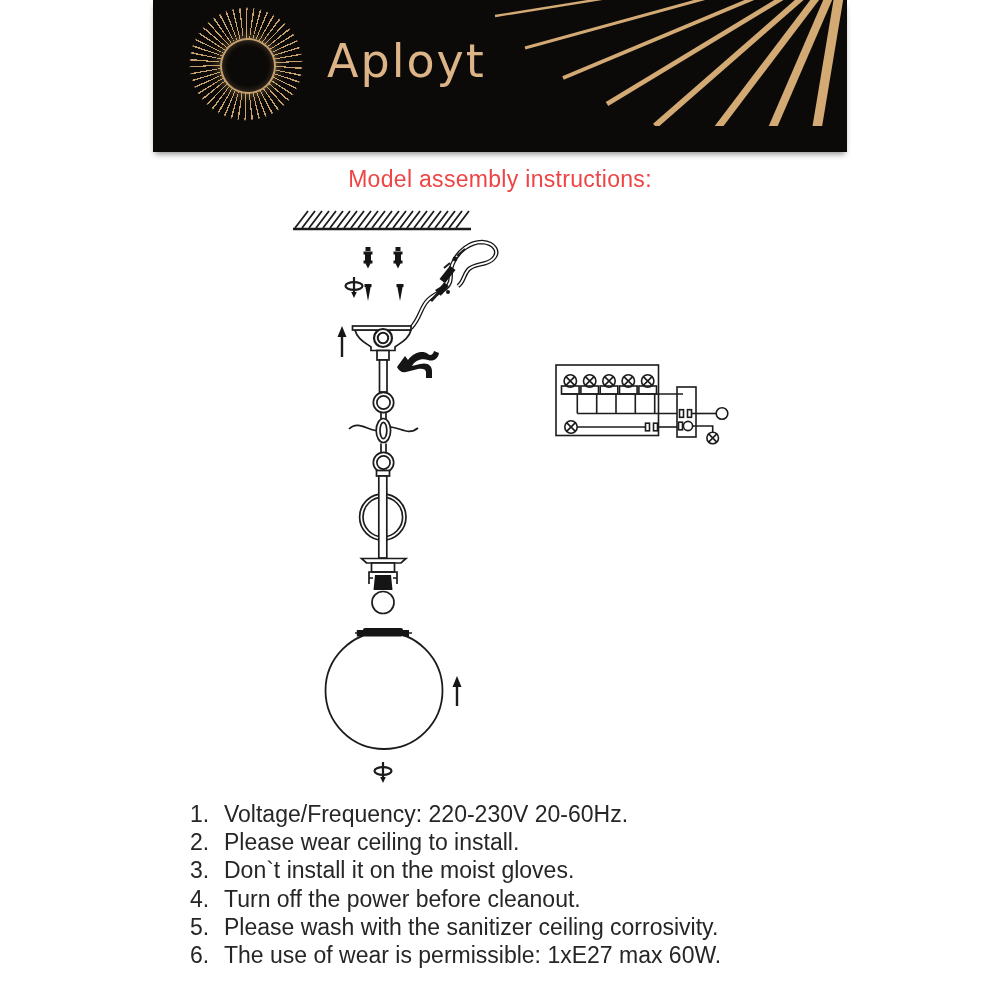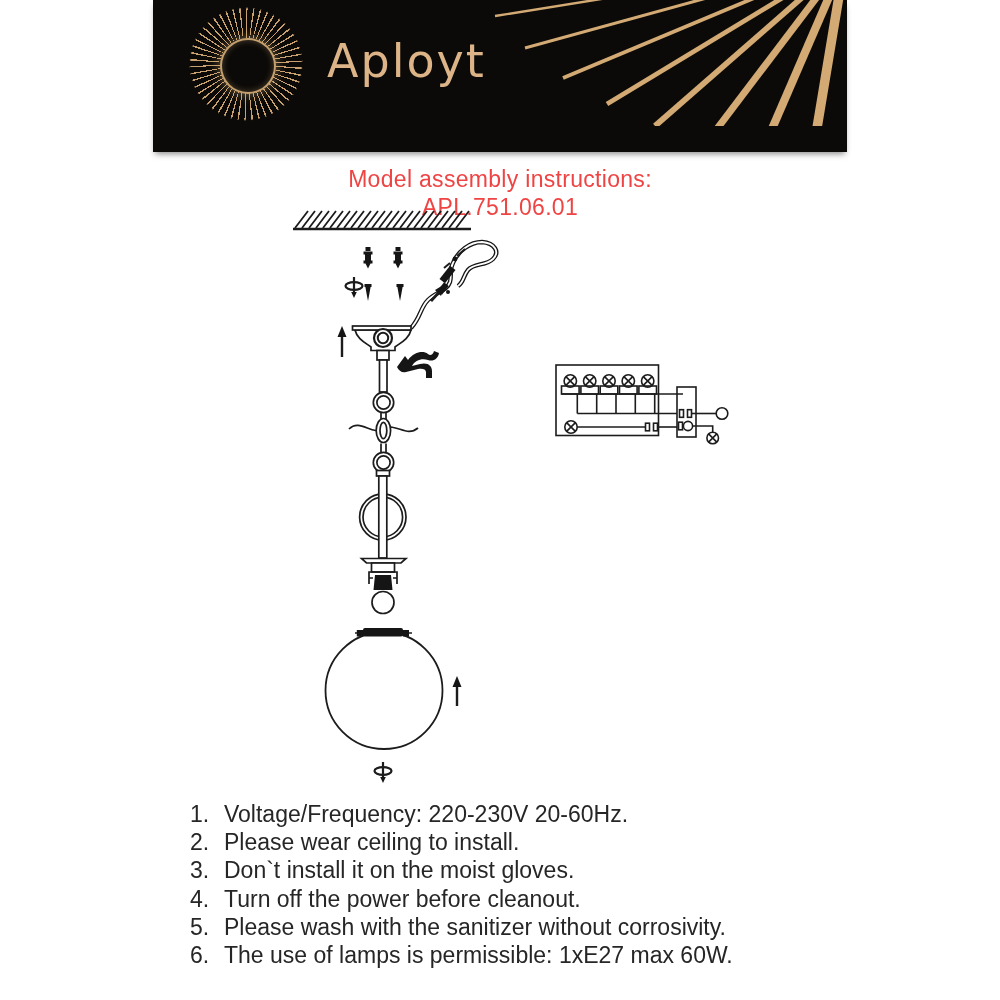--- a/index.html
+++ b/index.html
@@ -60,21 +60,20 @@
       <line x1="378" y1="-40" x2="188" y2="126" stroke-width="5.8"></line>
       <line x1="378" y1="-40" x2="240" y2="142" stroke-width="7"></line>
       <line x1="378" y1="-40" x2="295" y2="152" stroke-width="8.2"></line>
       <line x1="378" y1="-40" x2="345" y2="158" stroke-width="9.5"></line>
     </g>
   </svg>
 </div>
 
 <div class="title-block">
   <div>Model assembly instructions:</div>
-  <div>APL.751.06.01</div>
 </div>
 
 <svg class="diagram" viewBox="150 195 700 600" fill="none" stroke="#1c1c1c" stroke-width="1.7">
 
   <g>
     <path stroke-width="1.8" d="M295 228 L308 211 M302 228 L315 211 M309 228 L322 211 M316 228 L329 211 M323 228 L336 211 M330 228 L343 211 M337 228 L350 211 M344 228 L357 211 M351 228 L364 211 M358 228 L371 211 M365 228 L378 211 M372 228 L385 211 M379 228 L392 211 M386 228 L399 211 M393 228 L406 211 M400 228 L413 211 M407 228 L420 211 M414 228 L427 211 M421 228 L434 211 M428 228 L441 211 M435 228 L448 211 M442 228 L455 211 M449 228 L462 211 M456 228 L469 211"></path>
     <path stroke-width="2.4" d="M293 229 H471"></path>
   </g>
 
   <g fill="#151515" stroke="none">
@@ -245,19 +244,19 @@
   <div class="inst-row">
     <span class="inst-num">3.</span>
     <span class="inst-text">Don`t install it on the moist gloves.</span>
   </div>
   <div class="inst-row">
     <span class="inst-num">4.</span>
     <span class="inst-text">Turn off the power before cleanout.</span>
   </div>
   <div class="inst-row">
     <span class="inst-num">5.</span>
-    <span class="inst-text">Please wash with the sanitizer without corrosivity.</span>
+    <span class="inst-text">Please wash with the sanitizer ceiling corrosivity.</span>
   </div>
   <div class="inst-row">
     <span class="inst-num">6.</span>
-    <span class="inst-text">The use of lamps is permissible: 1xE27 max 60W.</span>
+    <span class="inst-text">The use of wear is permissible: 1xE27 max 60W.</span>
   </div>
 </div>
 
 </body></html>

